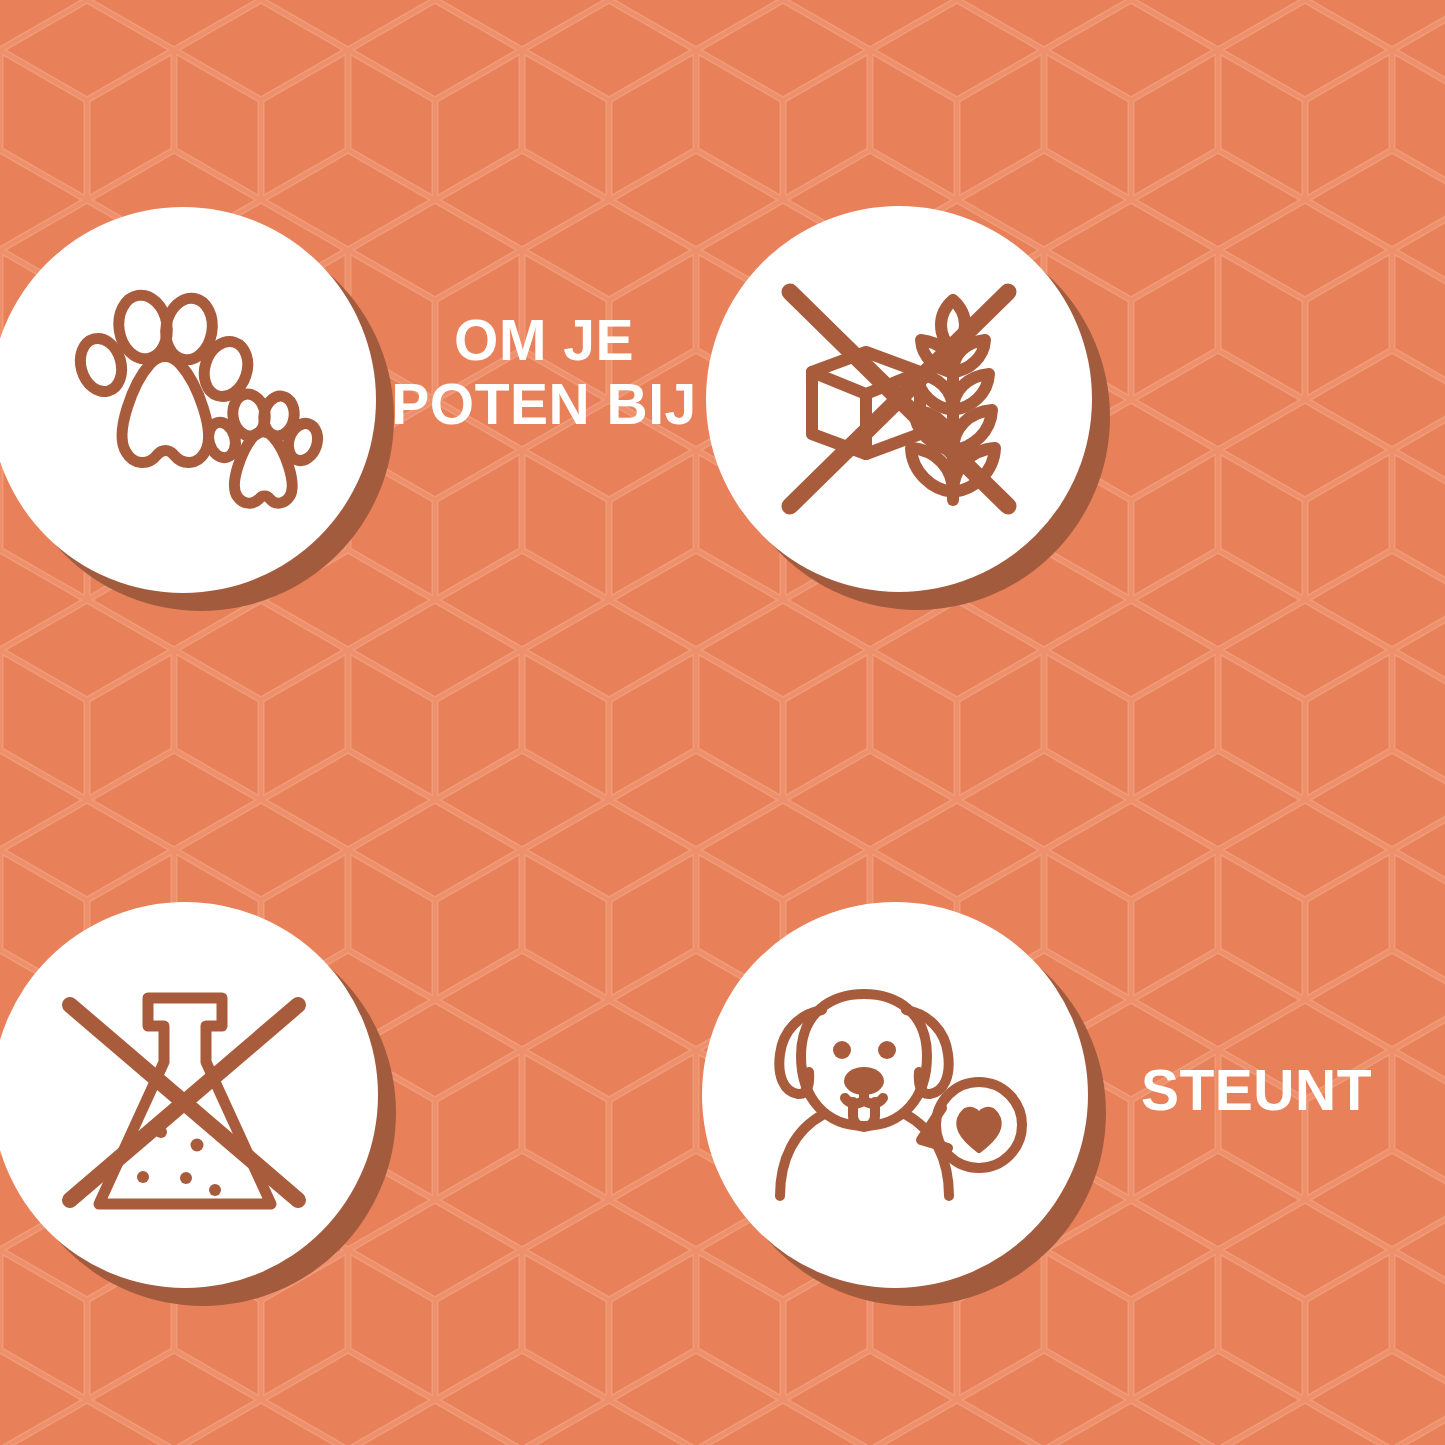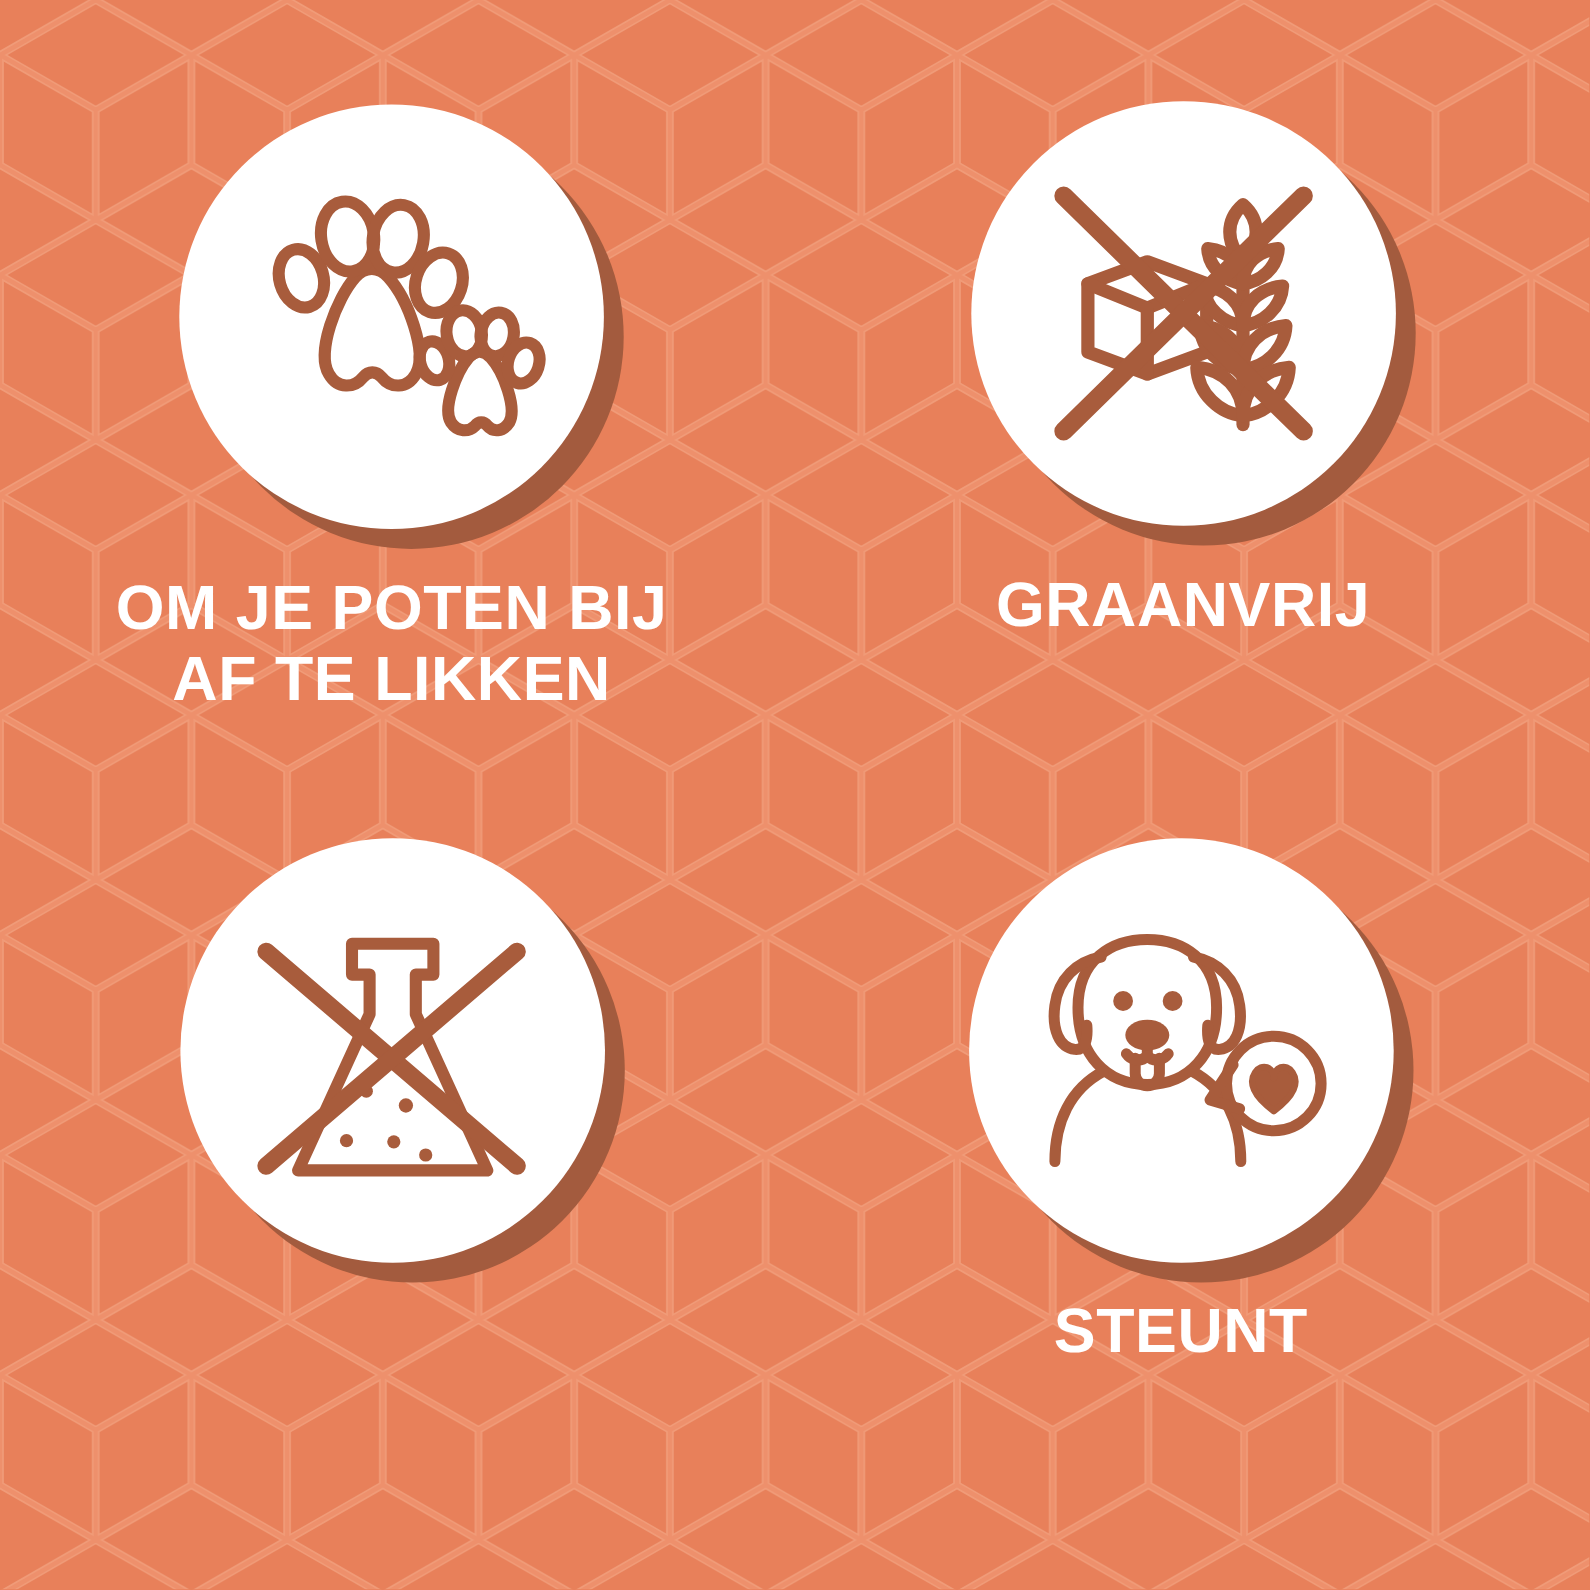--- a/index.html
+++ b/index.html
@@ -27,21 +27,20 @@
     inset: 0;
     z-index: 2;
     display: grid;
     grid-template-columns: 722px 723px;
     grid-template-rows: 722px 723px;
   }
 
   .feature-cell {
     position: relative;
     display: flex;
-    flex-direction: column;
     align-items: center;
   }
 
   .badge-wrap {
     position: relative;
     width: 420px;
     height: 420px;
     display: flex;
     align-items: center;
     justify-content: center;
@@ -150,21 +149,20 @@
             <ellipse cx="184" cy="165" rx="13" ry="18" transform="rotate(-16 184 165)"></ellipse>
             <ellipse cx="211" cy="140" rx="16" ry="21" transform="rotate(-9 211 140)"></ellipse>
             <ellipse cx="241" cy="141" rx="15" ry="20" transform="rotate(10 241 141)"></ellipse>
             <ellipse cx="265" cy="167" rx="14" ry="19" transform="rotate(18 265 167)"></ellipse>
           </g>
         </svg>
       </div>
     </div>
     <div class="feature-label">
       <div>OM JE POTEN BIJ</div>
-      <div>AF TE LIKKEN</div>
     </div>
   </div>
 
   <div class="feature-cell cell-2">
     <div class="badge-wrap">
       <div class="badge-shadow"></div>
       <div class="badge-disc">
         <svg width="290" height="290" viewBox="0 0 290 290">
           <g fill="none" stroke="#A85C3C" stroke-width="12" stroke-linecap="round" stroke-linejoin="round">
 
@@ -190,21 +188,20 @@
           </g>
 
           <g stroke="#A85C3C" stroke-width="17" stroke-linecap="round" fill="none">
             <line x1="36" y1="38" x2="254" y2="252"></line>
             <line x1="254" y1="38" x2="36" y2="252"></line>
           </g>
         </svg>
       </div>
     </div>
     <div class="feature-label">
-      <div>GRAANVRIJ</div>
     </div>
   </div>
 
   <div class="feature-cell cell-3">
     <div class="badge-wrap">
       <div class="badge-shadow"></div>
       <div class="badge-disc">
         <svg width="280" height="290" viewBox="0 0 280 290">
           <g fill="none" stroke="#A85C3C" stroke-width="11" stroke-linecap="round" stroke-linejoin="round">
 

